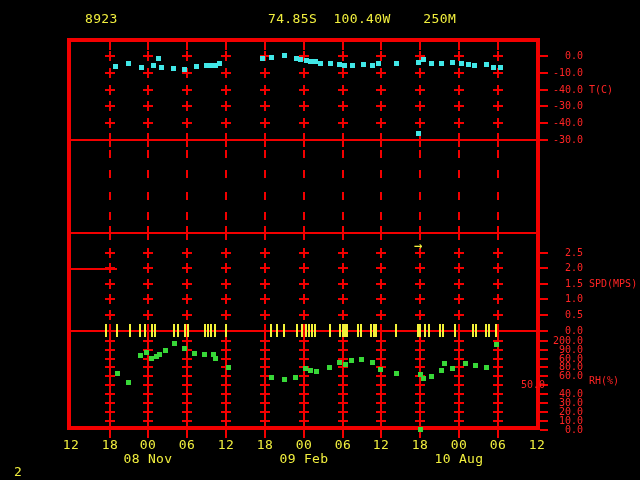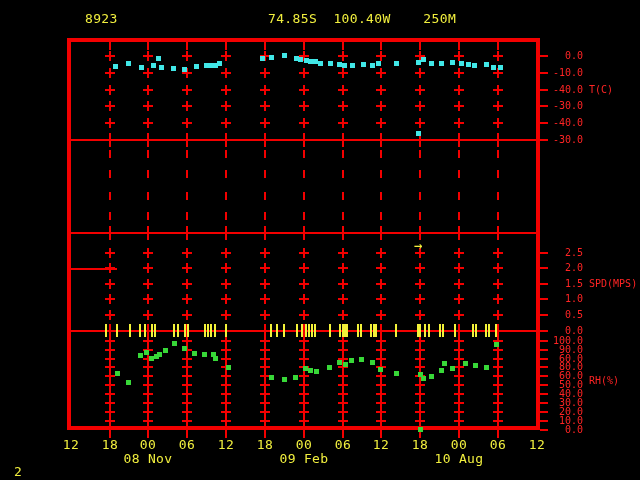--- a/index.html
+++ b/index.html
@@ -598,31 +598,31 @@
       <div class="redtext ylab" style="position: absolute; left: 521px; top: 263px; width: 62px; text-align: right;">2.0</div>
       <div class="gridbit" style="position: absolute; left: 540px; top: 283px; width: 8px; height: 2px; background: rgb(243, 0, 0);"></div>
       <div class="redtext ylab" style="position: absolute; left: 521px; top: 279px; width: 62px; text-align: right;">1.5</div>
       <div class="gridbit" style="position: absolute; left: 540px; top: 298px; width: 8px; height: 2px; background: rgb(243, 0, 0);"></div>
       <div class="redtext ylab" style="position: absolute; left: 521px; top: 294px; width: 62px; text-align: right;">1.0</div>
       <div class="gridbit" style="position: absolute; left: 540px; top: 314px; width: 8px; height: 2px; background: rgb(243, 0, 0);"></div>
       <div class="redtext ylab" style="position: absolute; left: 521px; top: 310px; width: 62px; text-align: right;">0.5</div>
       <div class="gridbit" style="position: absolute; left: 540px; top: 330px; width: 8px; height: 2px; background: rgb(243, 0, 0);"></div>
       <div class="redtext ylab" style="position: absolute; left: 521px; top: 326px; width: 62px; text-align: right;">0.0</div>
       <div class="gridbit" style="position: absolute; left: 540px; top: 340px; width: 8px; height: 2px; background: rgb(243, 0, 0);"></div>
-      <div class="redtext ylab" style="position: absolute; left: 521px; top: 336px; width: 62px; text-align: right;">100.0</div>
+      <div class="redtext ylab" style="position: absolute; left: 521px; top: 336px; width: 62px; text-align: right;">200.0</div>
       <div class="gridbit" style="position: absolute; left: 540px; top: 349px; width: 8px; height: 2px; background: rgb(243, 0, 0);"></div>
       <div class="redtext ylab" style="position: absolute; left: 521px; top: 345px; width: 62px; text-align: right;">90.0</div>
       <div class="gridbit" style="position: absolute; left: 540px; top: 358px; width: 8px; height: 2px; background: rgb(243, 0, 0);"></div>
       <div class="redtext ylab" style="position: absolute; left: 521px; top: 354px; width: 62px; text-align: right;">60.0</div>
       <div class="gridbit" style="position: absolute; left: 540px; top: 366px; width: 8px; height: 2px; background: rgb(243, 0, 0);"></div>
       <div class="redtext ylab" style="position: absolute; left: 521px; top: 362px; width: 62px; text-align: right;">80.0</div>
       <div class="gridbit" style="position: absolute; left: 540px; top: 375px; width: 8px; height: 2px; background: rgb(243, 0, 0);"></div>
       <div class="redtext ylab" style="position: absolute; left: 521px; top: 371px; width: 62px; text-align: right;">60.0</div>
       <div class="gridbit" style="position: absolute; left: 540px; top: 384px; width: 8px; height: 2px; background: rgb(243, 0, 0);"></div>
-      <div class="redtext ylab" style="position: absolute; left: 521px; top: 380px; width: 62px; text-align: right;">50.0</div>
+      <div class="redtext ylab" style="position: absolute; left: 521px; top: 380px; width: 62px; text-align: left;">50.0</div>
       <div class="gridbit" style="position: absolute; left: 540px; top: 393px; width: 8px; height: 2px; background: rgb(243, 0, 0);"></div>
       <div class="redtext ylab" style="position: absolute; left: 521px; top: 389px; width: 62px; text-align: right;">40.0</div>
       <div class="gridbit" style="position: absolute; left: 540px; top: 402px; width: 8px; height: 2px; background: rgb(243, 0, 0);"></div>
       <div class="redtext ylab" style="position: absolute; left: 521px; top: 398px; width: 62px; text-align: right;">30.0</div>
       <div class="gridbit" style="position: absolute; left: 540px; top: 411px; width: 8px; height: 2px; background: rgb(243, 0, 0);"></div>
       <div class="redtext ylab" style="position: absolute; left: 521px; top: 407px; width: 62px; text-align: right;">20.0</div>
       <div class="gridbit" style="position: absolute; left: 540px; top: 420px; width: 8px; height: 2px; background: rgb(243, 0, 0);"></div>
       <div class="redtext ylab" style="position: absolute; left: 521px; top: 416px; width: 62px; text-align: right;">10.0</div>
       <div class="gridbit" style="position: absolute; left: 540px; top: 429px; width: 8px; height: 2px; background: rgb(243, 0, 0);"></div>
       <div class="redtext ylab" style="position: absolute; left: 521px; top: 425px; width: 62px; text-align: right;">0.0</div>

